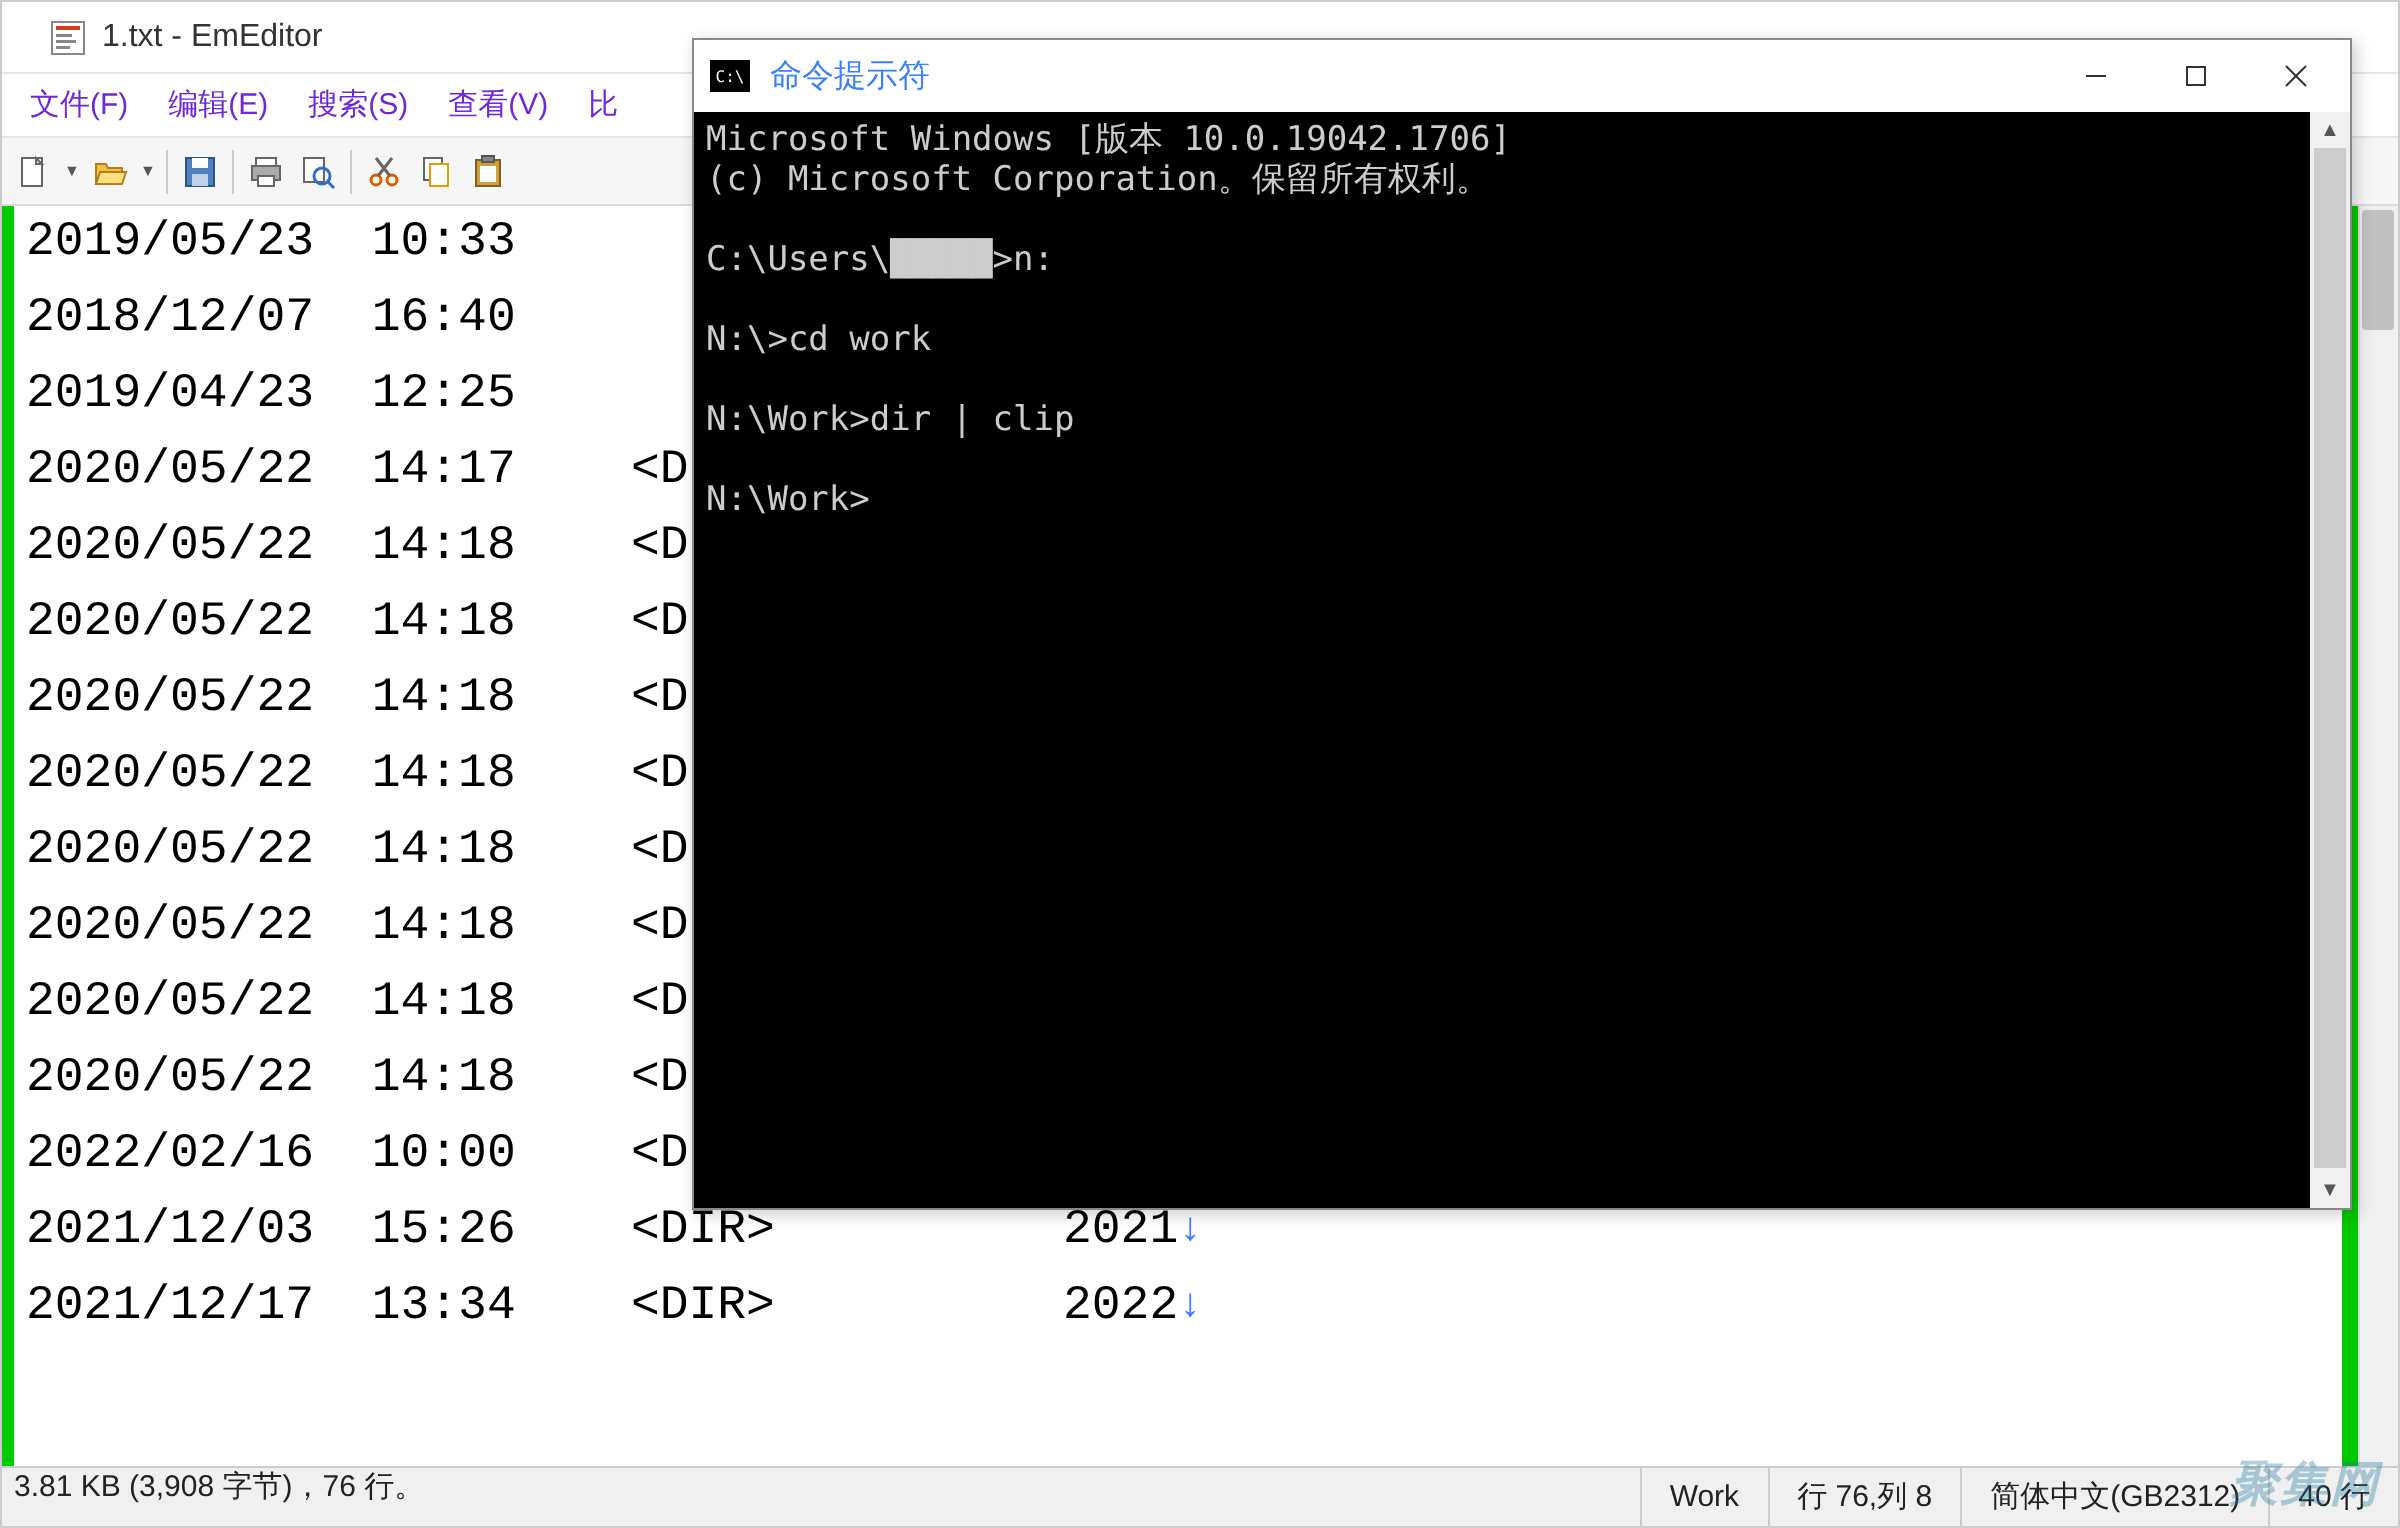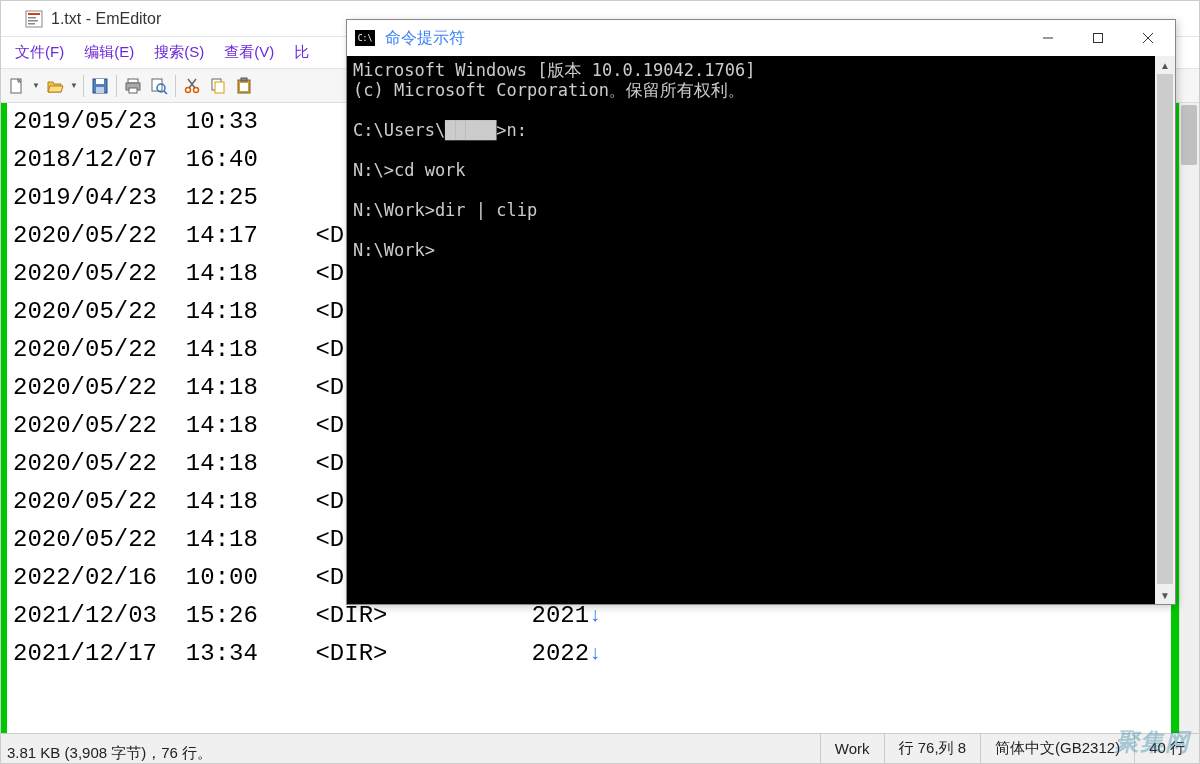--- a/index.html
+++ b/index.html
@@ -19,21 +19,21 @@
 
 .em-content { flex: 1; display: flex; position: relative; overflow: hidden; }
 .em-gutter { width: 6px; background: #00c800; }
 .em-text { flex: 1; font-family: "Consolas", "Courier New", monospace; font-size: 24px; line-height: 38px; color: #000; padding-left: 6px; white-space: pre; overflow: hidden; }
 .em-line { height: 38px; display: flex; }
 .em-ret { color: #3d7cff; font-size: 20px; }
 .em-scrollbar-v { position: absolute; right: 0; top: 0; width: 20px; height: 100%; background: #f0f0f0; border-left: 1px solid #ddd; }
 .em-scroll-thumb-v { position: absolute; right: 2px; top: 2px; width: 16px; height: 60px; background: #c0c0c0; border-radius: 2px; }
 .em-right-strip { position: absolute; right: 20px; top: 0; width: 8px; height: 100%; background: #00c800; }
 
-.em-statusbar { height: 30px; background: #f0f0f0; border-top: 1px solid #ccc; display: flex; align-items: flex-end; font-size: 15px; color: #222; }
+.em-statusbar { height: 30px; background: #f0f0f0; border-top: 1px solid #ccc; display: flex; align-items: flex-start; font-size: 15px; color: #222; }
 .sb-left { flex: 1; padding-left: 6px; }
 .sb-cell { padding: 0 14px; border-left: 1px solid #ccc; height: 100%; display: flex; align-items: center; }
 
 
 .watermark { position: absolute; right: 10px; bottom: 6px; font-size: 24px; font-weight: bold; color: rgba(30,120,160,0.35); font-style: italic; letter-spacing: 1px; z-index: 200; pointer-events: none; }
 
 
 .cmd-window { position: absolute; left: 346px; top: 19px; width: 830px; height: 586px; background: #fff; border: 1px solid #888; box-shadow: 2px 2px 8px rgba(0,0,0,0.2); display: flex; flex-direction: column; z-index: 100; }
 .cmd-titlebar { height: 36px; display: flex; align-items: center; background: #fff; padding: 0 2px 0 8px; }
 .cmd-icon { width: 20px; height: 16px; background: #000; margin-right: 10px; display: flex; align-items: center; justify-content: center; }

